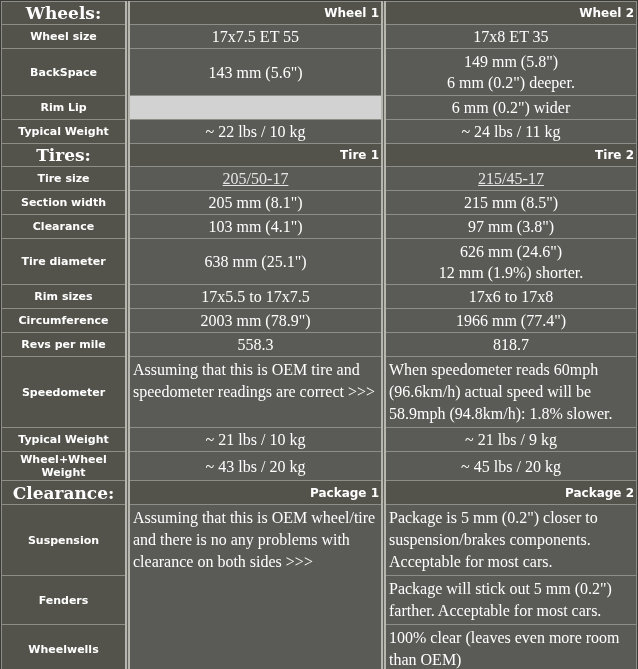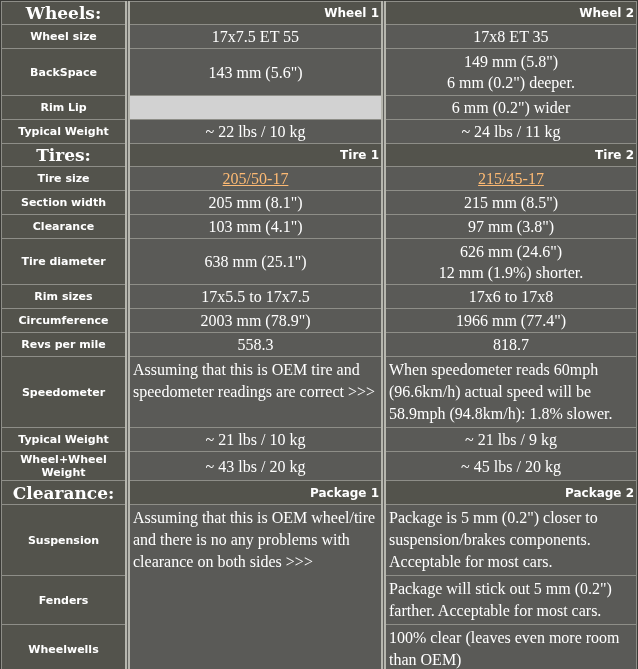--- a/index.html
+++ b/index.html
@@ -62,21 +62,21 @@
     text-align: left;
     vertical-align: top;
     line-height: 22px;
     padding: 2px 3px;
     margin-left: 36px;
   }
   td.empty { background: #d2d2d2; }
   
   td.c1, td.c2 { border-left: 5px double #b6b6ae; }
   a.tlink {
-    color: #fdba74;
+    color: #e5e5e5;
     text-decoration: underline;
     cursor: pointer;
   }
 </style>
 </head>
 <body>
 
 <table class="cmp">
   <colgroup>
     <col style="width:126px">

